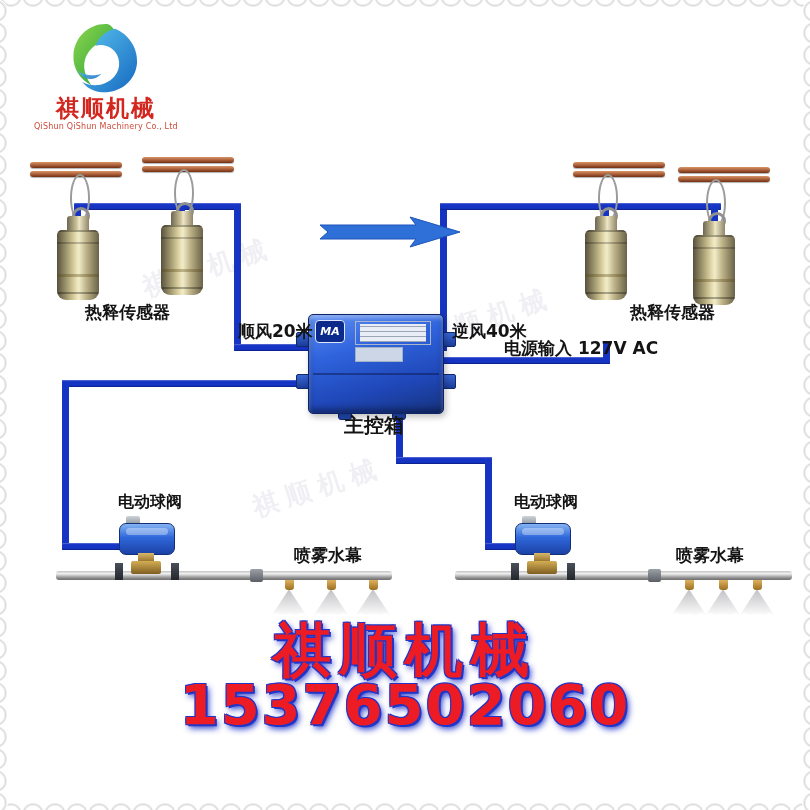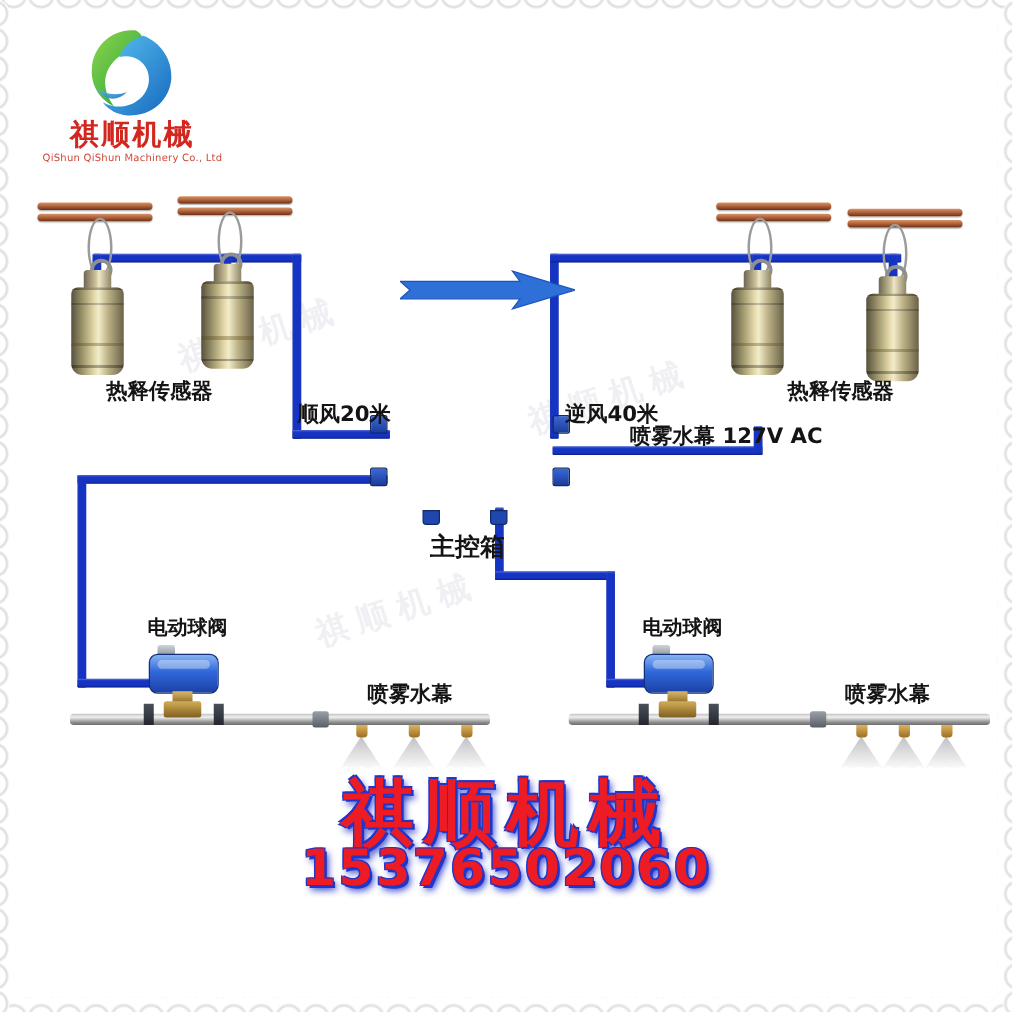--- a/index.html
+++ b/index.html
@@ -96,21 +96,21 @@
   .nozzle{position:absolute;width:9px;height:10px;border-radius:0 0 3px 3px;z-index:4;
       background:linear-gradient(180deg,#e0b25e,#9a6f22);}
   .sprayfan{position:absolute;width:34px;height:26px;z-index:3;opacity:.8;
       background:linear-gradient(180deg,rgba(125,125,132,.60),rgba(205,205,210,.10));
       clip-path:polygon(50% 0,0 100%,14% 92%,30% 100%,50% 94%,70% 100%,86% 92%,100% 100%);}
 
   
   .brand-big{position:absolute;left:0;right:0;top:612px;text-align:center;z-index:10;
       font-size:58px;font-weight:bold;letter-spacing:8px;color:#ed1c24;
       text-shadow:-1px -1px 0 #2136c8,1px -1px 0 #2136c8,-1px 1px 0 #2136c8,2px 2px 0 #2136c8,3px 4px 6px rgba(33,54,200,.95);}
-  .brand-big.phone{top:672px;font-size:40px;letter-spacing:2px;}
+  .brand-big.phone{top:672px;font-size:56px;letter-spacing:2px;}
 </style>
 </head>
 <body>
 
 <div class="canvas">
 
   <div class="wm" style="left:140px;top:250px;">祺顺机械</div>
   <div class="wm" style="left:420px;top:300px;">祺顺机械</div>
   <div class="wm" style="left:250px;top:470px;">祺顺机械</div>
 
@@ -183,33 +183,39 @@
     <div class="hook"></div>
     <div class="eyelet"></div>
     <div class="cap"></div>
     <div class="sbody"></div>
   </div>
 
   <svg class="arrow" viewBox="0 0 140 34" style="left:320px;top:215px;">
     <polygon points="0,10 96,10 90,2 140,17 90,32 96,24 0,24 8,17" fill="#2f6fd8" stroke="#1d54b8" stroke-width="1"></polygon>
   </svg>
 
+  <div class="cbox">
+    <div class="ma">MA</div>
+    <div class="plate"></div>
+    <div class="plate2"></div>
+    <div class="seam"></div>
+  </div>
   <div class="ear" style="left:296px;top:332px;"></div>
   <div class="ear" style="left:296px;top:374px;"></div>
   <div class="ear" style="left:442px;top:332px;"></div>
   <div class="ear" style="left:442px;top:374px;"></div>
   <div class="gland" style="left:338px;top:408px;"></div>
   <div class="gland" style="left:392px;top:408px;"></div>
 
   <div class="lbl" style="left:85px;top:301px;">热释传感器</div>
   <div class="lbl" style="left:630px;top:301px;">热释传感器</div>
   <div class="lbl" style="left:238px;top:320px;">顺风20米</div>
   <div class="lbl" style="left:452px;top:320px;">逆风40米</div>
-  <div class="lbl" style="left:504px;top:337px;">喷雾水幕 127V AC</div>
-  <div class="lbl" style="left:344px;top:424px;font-size:20px;">主控箱</div>
+  <div class="lbl" style="left:504px;top:337px;">电源输入 127V AC</div>
+  <div class="lbl" style="left:344px;top:412px;font-size:20px;">主控箱</div>
   <div class="lbl" style="left:118px;top:492px;font-size:16px;">电动球阀</div>
   <div class="lbl" style="left:514px;top:492px;font-size:16px;">电动球阀</div>
   <div class="lbl" style="left:294px;top:544px;">喷雾水幕</div>
   <div class="lbl" style="left:676px;top:544px;">喷雾水幕</div>
 
   <div class="valve" style="left:114px;top:516px;">
     <div class="v-cap"></div>
     <div class="v-act"></div>
     <div class="v-neck"></div>
     <div class="v-body"></div>

